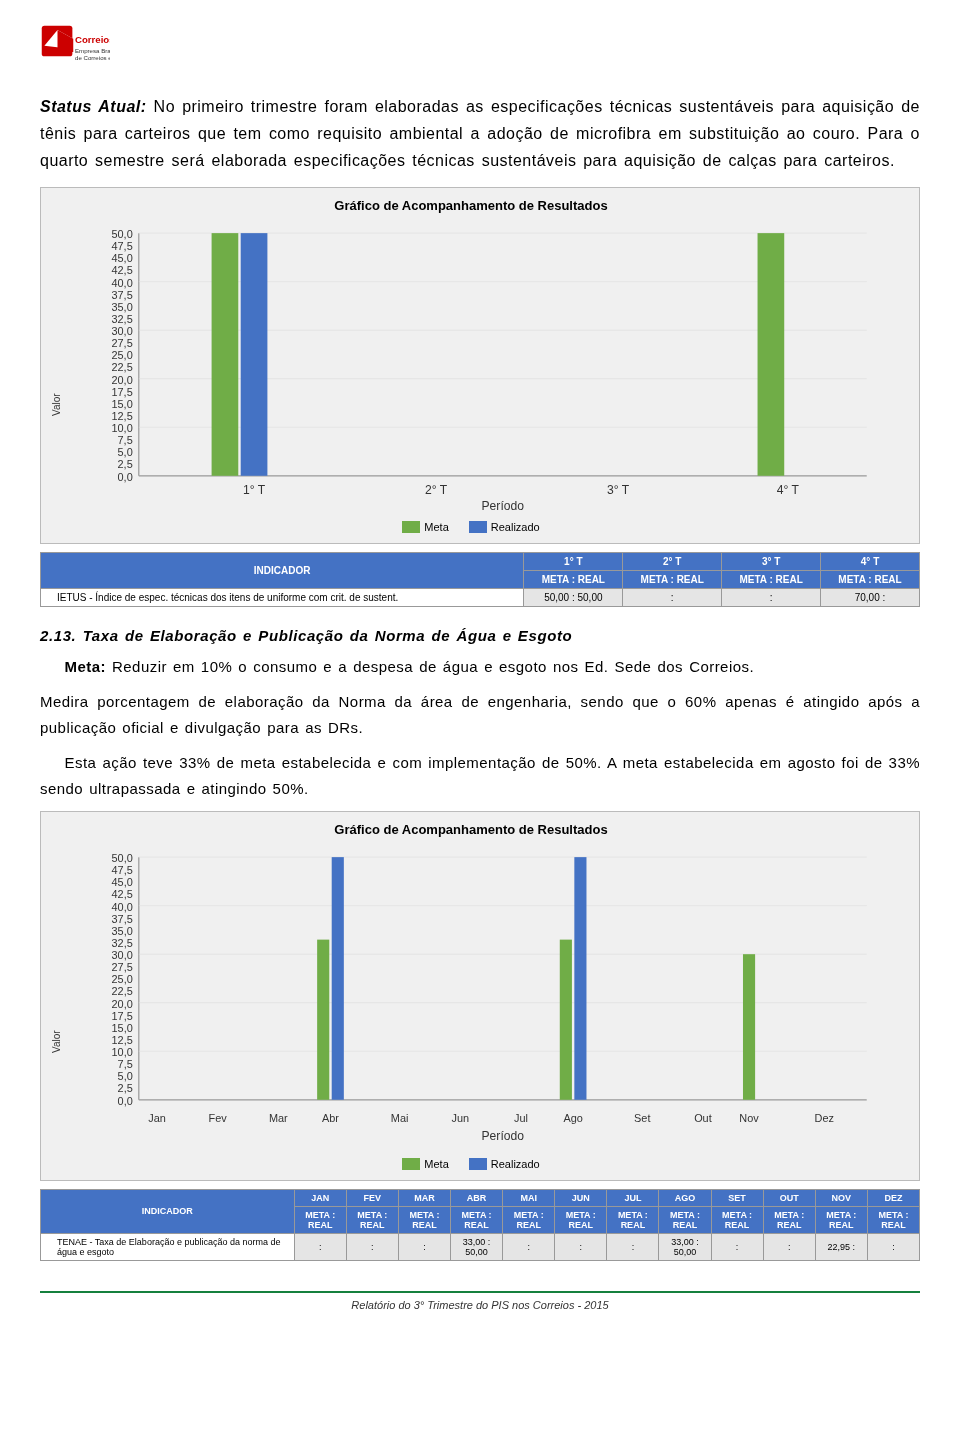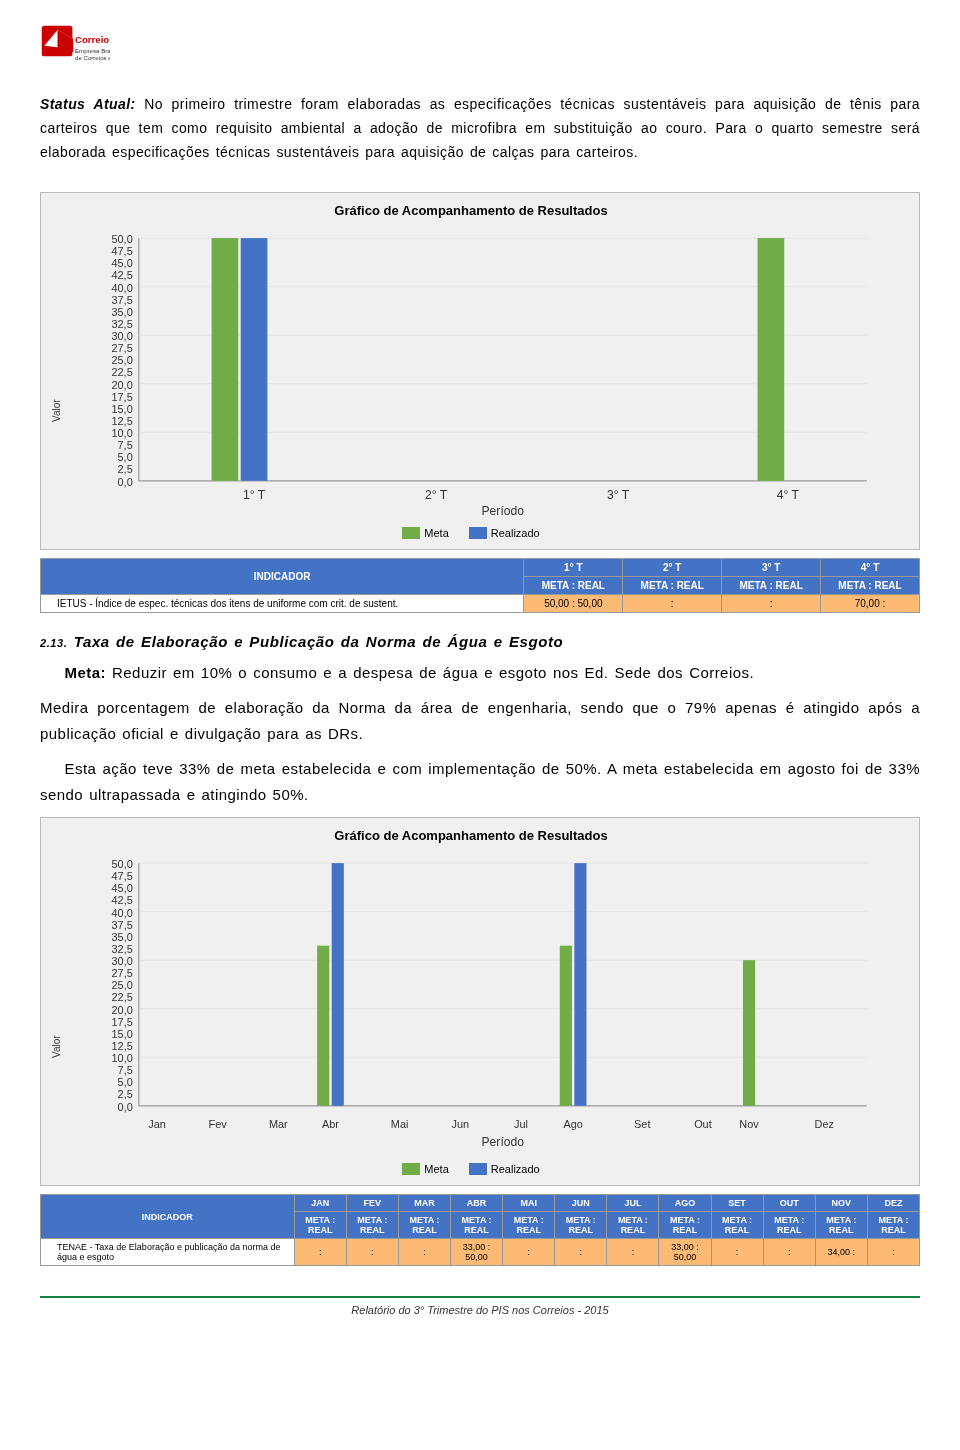--- a/index.html
+++ b/index.html
@@ -29,24 +29,24 @@
       height: 55px;
       position: relative;
     }
 
     .logo-svg {
       width: 70px;
       height: 55px;
     }
 
     .status-text {
-      font-size: 14px;
+      font-size: 16px;
       line-height: 1.7;
       text-align: justify;
-      margin-bottom: 28px;
+      margin-bottom: 12px;
       letter-spacing: 0.03em;
       word-spacing: 0.12em;
     }
 
     .status-text strong {
       font-style: italic;
     }
 
     .chart-title {
       text-align: center;
@@ -121,34 +121,34 @@
     }
 
     .table-section td.indicator-cell {
       text-align: left;
       background: #fff;
       min-width: 200px;
       padding-left: 16px;
     }
 
     .table-section tr td {
-      background: #fdba74;
+      background: #e5e5e5;
     }
 
     .section-heading {
       font-size: 15px;
       font-weight: bold;
       font-style: italic;
       margin: 20px 0 10px 0;
       letter-spacing: 0.04em;
       word-spacing: 0.1em;
     }
 
     .section-number {
-      font-size: 11px;
+      font-size: 15px;
       font-weight: bold;
     }
 
     .body-text {
       font-size: 15px;
       line-height: 1.7;
       text-align: justify;
       margin-bottom: 10px;
       letter-spacing: 0.03em;
       word-spacing: 0.1em;
@@ -299,21 +299,21 @@
 <div class="section-heading">
   <span class="section-number">2.13.</span>
   <span>Taxa de Elaboração e Publicação da Norma de Água e Esgoto</span>
 </div>
 
 <p class="body-text">
   &nbsp;&nbsp;&nbsp;&nbsp;<strong>Meta:</strong>
   <span> Reduzir em 10% o consumo e a despesa de água e esgoto nos Ed. Sede dos Correios.</span>
 </p>
 
-<p class="body-text">Medira porcentagem de elaboração da Norma da área de engenharia, sendo que o 79% apenas é atingido após a publicação oficial e divulgação para as DRs.</p>
+<p class="body-text">Medira porcentagem de elaboração da Norma da área de engenharia, sendo que o 60% apenas é atingido após a publicação oficial e divulgação para as DRs.</p>
 
 <p class="body-text">
   &nbsp;&nbsp;&nbsp;&nbsp;<span>Esta ação teve 33% de meta estabelecida e com implementação de 50%. A meta estabelecida em agosto foi de 33% sendo ultrapassada e atingindo 50%.</span>
 </p>
 
 <div class="chart-container">
   <div class="chart-title">Gráfico de Acompanhamento de Resultados</div>
   <div class="chart-area">
     <div class="y-axis-label">Valor</div>
     <div class="chart-inner">
@@ -435,21 +435,21 @@
       <td colspan="2">:</td>
       <td colspan="2">:</td>
       <td colspan="2">:</td>
       <td colspan="2">33,00 : 50,00</td>
       <td colspan="2">:</td>
       <td colspan="2">:</td>
       <td colspan="2">:</td>
       <td colspan="2">33,00 : 50,00</td>
       <td colspan="2">:</td>
       <td colspan="2">:</td>
-      <td colspan="2">34,00 :</td>
+      <td colspan="2">22,95 :</td>
       <td colspan="2">:</td>
     </tr>
   </tbody>
 </table>
 
 <div class="footer">
   <span>Relatório do 3° Trimestre do PIS nos Correios - 2015</span>
 </div>
 
 </body></html>

